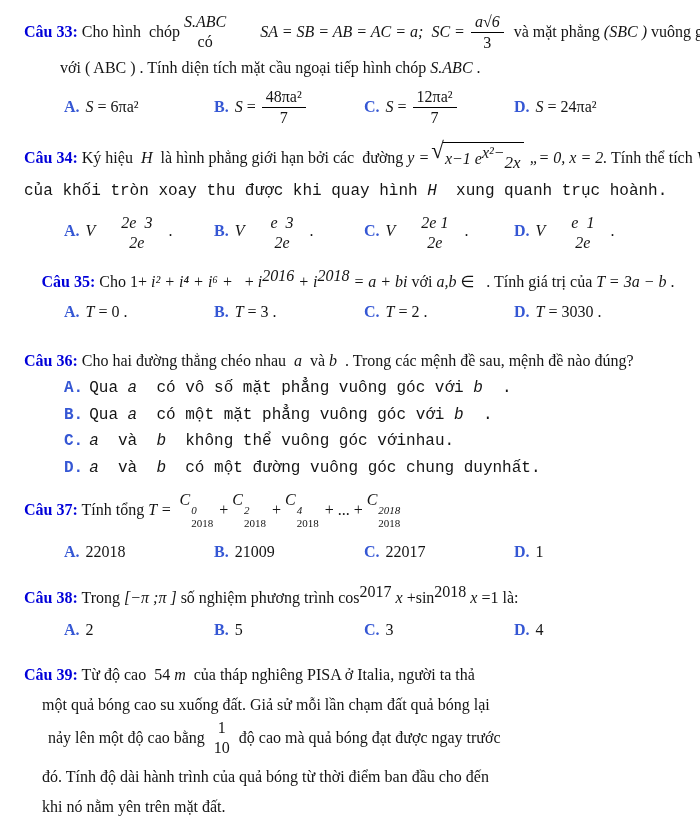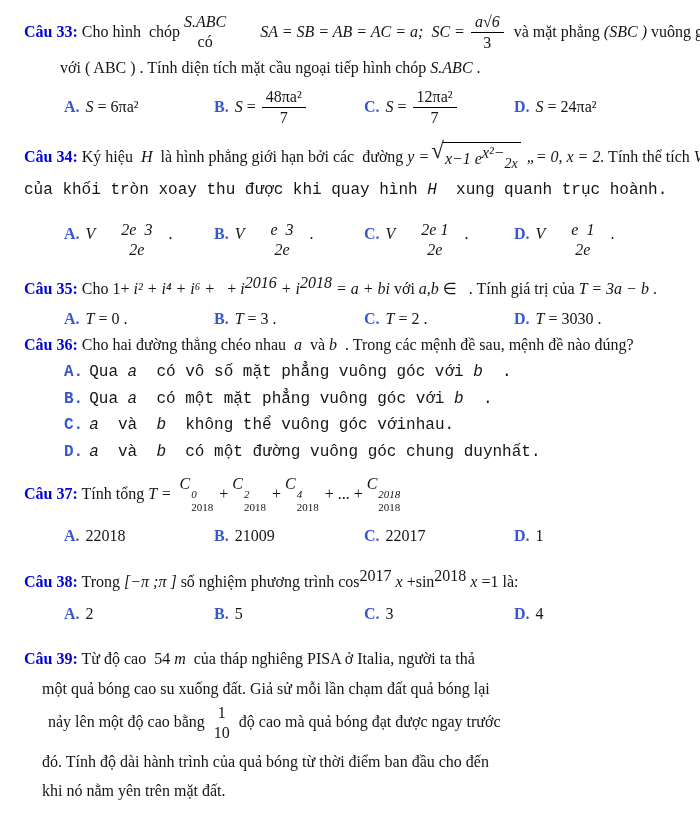--- a/index.html
+++ b/index.html
@@ -20,37 +20,37 @@
   .opt4 { display:grid; grid-template-columns:150px 150px 150px auto; padding-left:40px; }
   .opt2 { display:grid; grid-template-columns:240px auto; padding-left:48px; row-gap:13px; }
   .opt  { display:flex; align-items:center; white-space:pre; }
   .optline { padding-left:40px; margin-top:6px; white-space:pre-wrap;font-family:Liberation Mono, monospace; }
   
   .frac { display:inline-flex; flex-direction:column; align-items:center; line-height:1.25; margin:0 6px; }
   .frac .fnum { padding:0 4px; }
   .frac.bar .fnum { border-bottom:1.4px solid #000; }
   .stack { display:inline-flex; flex-direction:column; align-items:center; line-height:1.25; }
   .sup { font-size:16px; vertical-align:super; letter-spacing:0; }
-  .sub { font-size:14px; vertical-align:-4px; }
+  .sub { font-size:17px; vertical-align:-4px; }
   .sqrt { display:inline-flex; align-items:stretch; margin:0 2px; }
   .rsign { font-size:23px; line-height:1; align-self:flex-start; transform:translateY(-3px); margin-right:-1px; }
   .rad { border-top:1.4px solid #000; padding:0 3px 0 2px; display:inline-block; }
   .comb { display:inline-block; }
   .ss { display:inline-flex; flex-direction:column; align-items:flex-start; font-size:11px; line-height:1.2; vertical-align:-0.8em; margin:0 2px 0 1px; }
   
   .q33-stem { min-height:48px; }
   .q33-line2 { margin-top:2px;margin-left:36px; }
   .q33-opts { margin-top:5px; min-height:48px; align-items:center; }
   .q34 { margin-top:10px; }
   .q34-line2 { margin-top:7px;font-family:Liberation Mono, monospace; }
   .q34-opts { margin-top:7px; min-height:44px; align-items:center; }
-  .q34 .stack { margin:12px 12px 0 26px; }
-  .q35 { margin-top:13px; }
+  .q34 .stack { margin:4px 12px 0 26px; }
+  .q35 { margin-top:13px;text-align:center; }
   .q35-opts { margin-top:9px; }
-  .q36 { margin-top:5px; }
+  .q36 { margin-top:28px; }
   .q37 { margin-top:11px; }
   .q37-opts { margin-top:12px; }
   .q38 { margin-top:19px; }
   .q38-opts { margin-top:11px; }
   .q39 { margin-top:24px; }
   .q39 .l { padding-left:18px; margin-top:9px; }
   .q39 .l3 { padding-left:24px; margin-top:3px; min-height:40px; }
   .q39 .stack { margin:0 9px; }
   .q39-opts { margin-top:21px; }
 </style>

